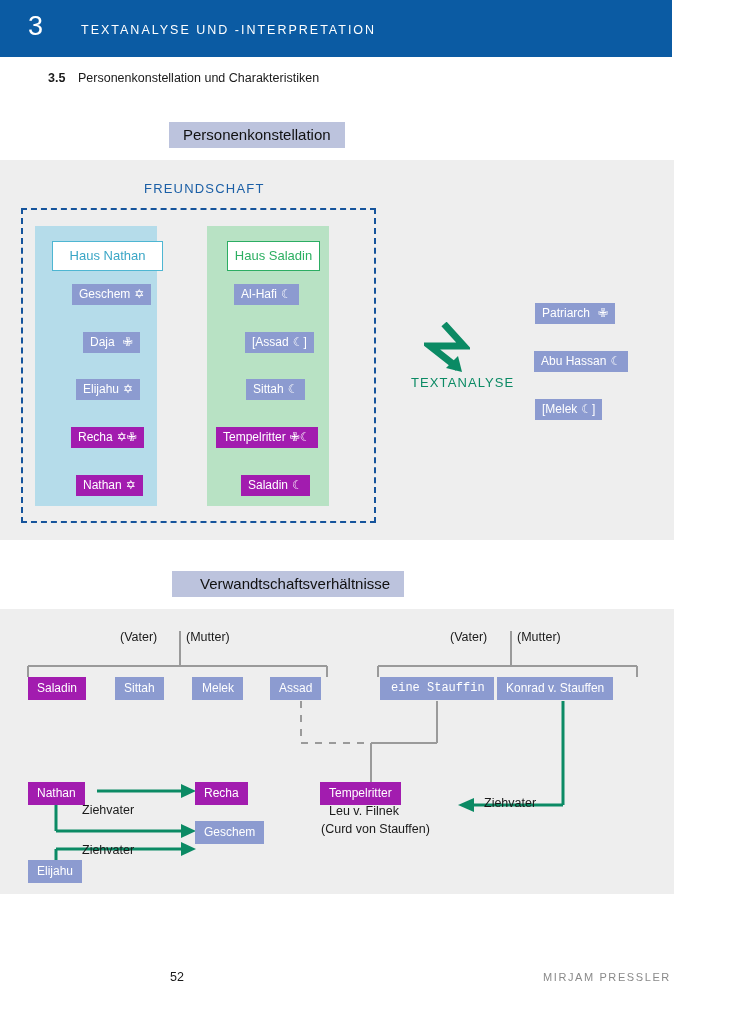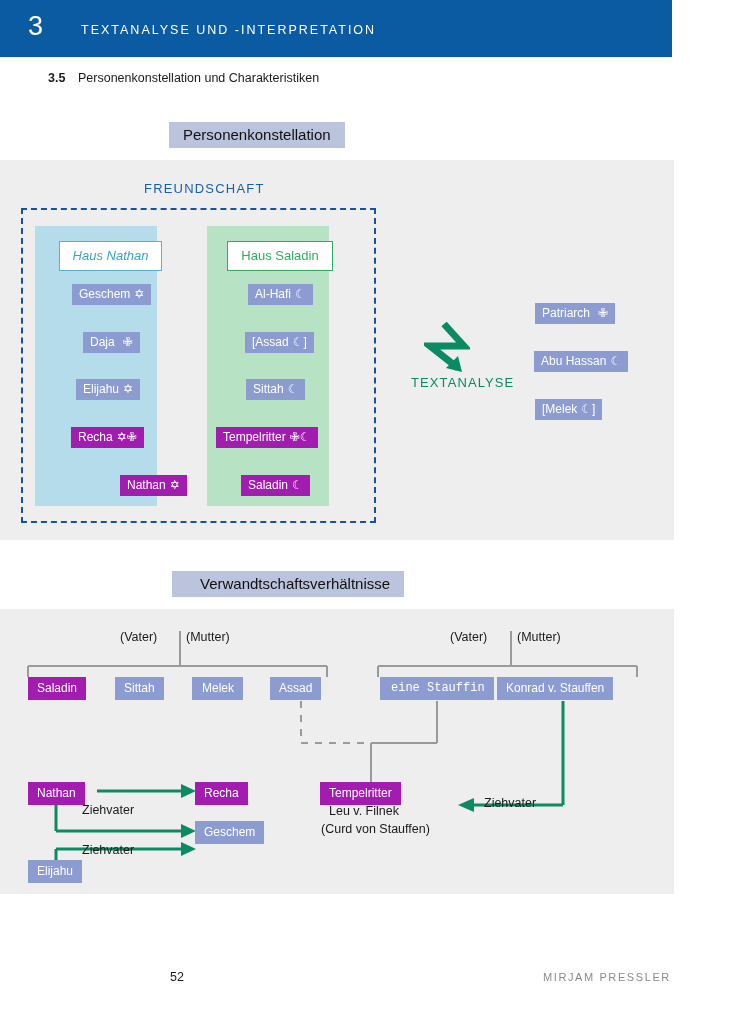--- a/index.html
+++ b/index.html
@@ -74,22 +74,22 @@
 
   .house-head{
     position:absolute;
     background:#ffffff;
     font-size:13px;
     padding:7px 0 8px 0;
     text-align:center;
     line-height:1;
     box-sizing:border-box;
   }
-  #head-nathan{left:59px;top:241px;width:103px;border:1.6px solid #4eb6d2;color:#3aa6c6;font-style:italic;}
-  #head-saladin{left:227px;top:241px;width:106px;border:1.6px solid #2cad63;color:#2caf62;}
+  #head-nathan{left:52px;top:241px;width:111px;border:1.6px solid #4eb6d2;color:#3aa6c6;}
+  #head-saladin{left:227px;top:241px;width:93px;border:1.6px solid #2cad63;color:#2caf62;}
 
   
   .chip{
     position:absolute;
     color:#ffffff;
     font-size:12px;
     line-height:1;
     padding:4px 7px 5px 7px;
     white-space:nowrap;
     box-sizing:border-box;
@@ -154,25 +154,25 @@
 </div>
 <div class="chip light" style="left:83px;top:332px;">
   <span>Daja</span><span class="sym gap" style="margin-left:8px;">✙</span>
 </div>
 <div class="chip light" style="left:76px;top:379px;">
   <span>Elijahu</span><span class="sym gap">✡</span>
 </div>
 <div class="chip dark" style="left:71px;top:427px;">
   <span>Recha</span><span class="sym gap">✡✙</span>
 </div>
-<div class="chip dark" style="left:76px;top:475px;margin-left:44px;">
+<div class="chip dark" style="left:76px;top:475px;">
   <span>Nathan</span><span class="sym gap">✡</span>
 </div>
 
-<div class="chip light" style="left:248px;top:284px;">
+<div class="chip light" style="left:234px;top:284px;">
   <span>Al-Hafi</span><span class="sym gap">☾</span>
 </div>
 <div class="chip light" style="left:245px;top:332px;">
   <span>[Assad</span><span class="sym gap">☾]</span>
 </div>
 <div class="chip light" style="left:246px;top:379px;">
   <span>Sittah</span><span class="sym gap">☾</span>
 </div>
 <div class="chip dark" style="left:216px;top:427px;">
   <span>Tempelritter</span><span class="sym gap">✙☾</span>

